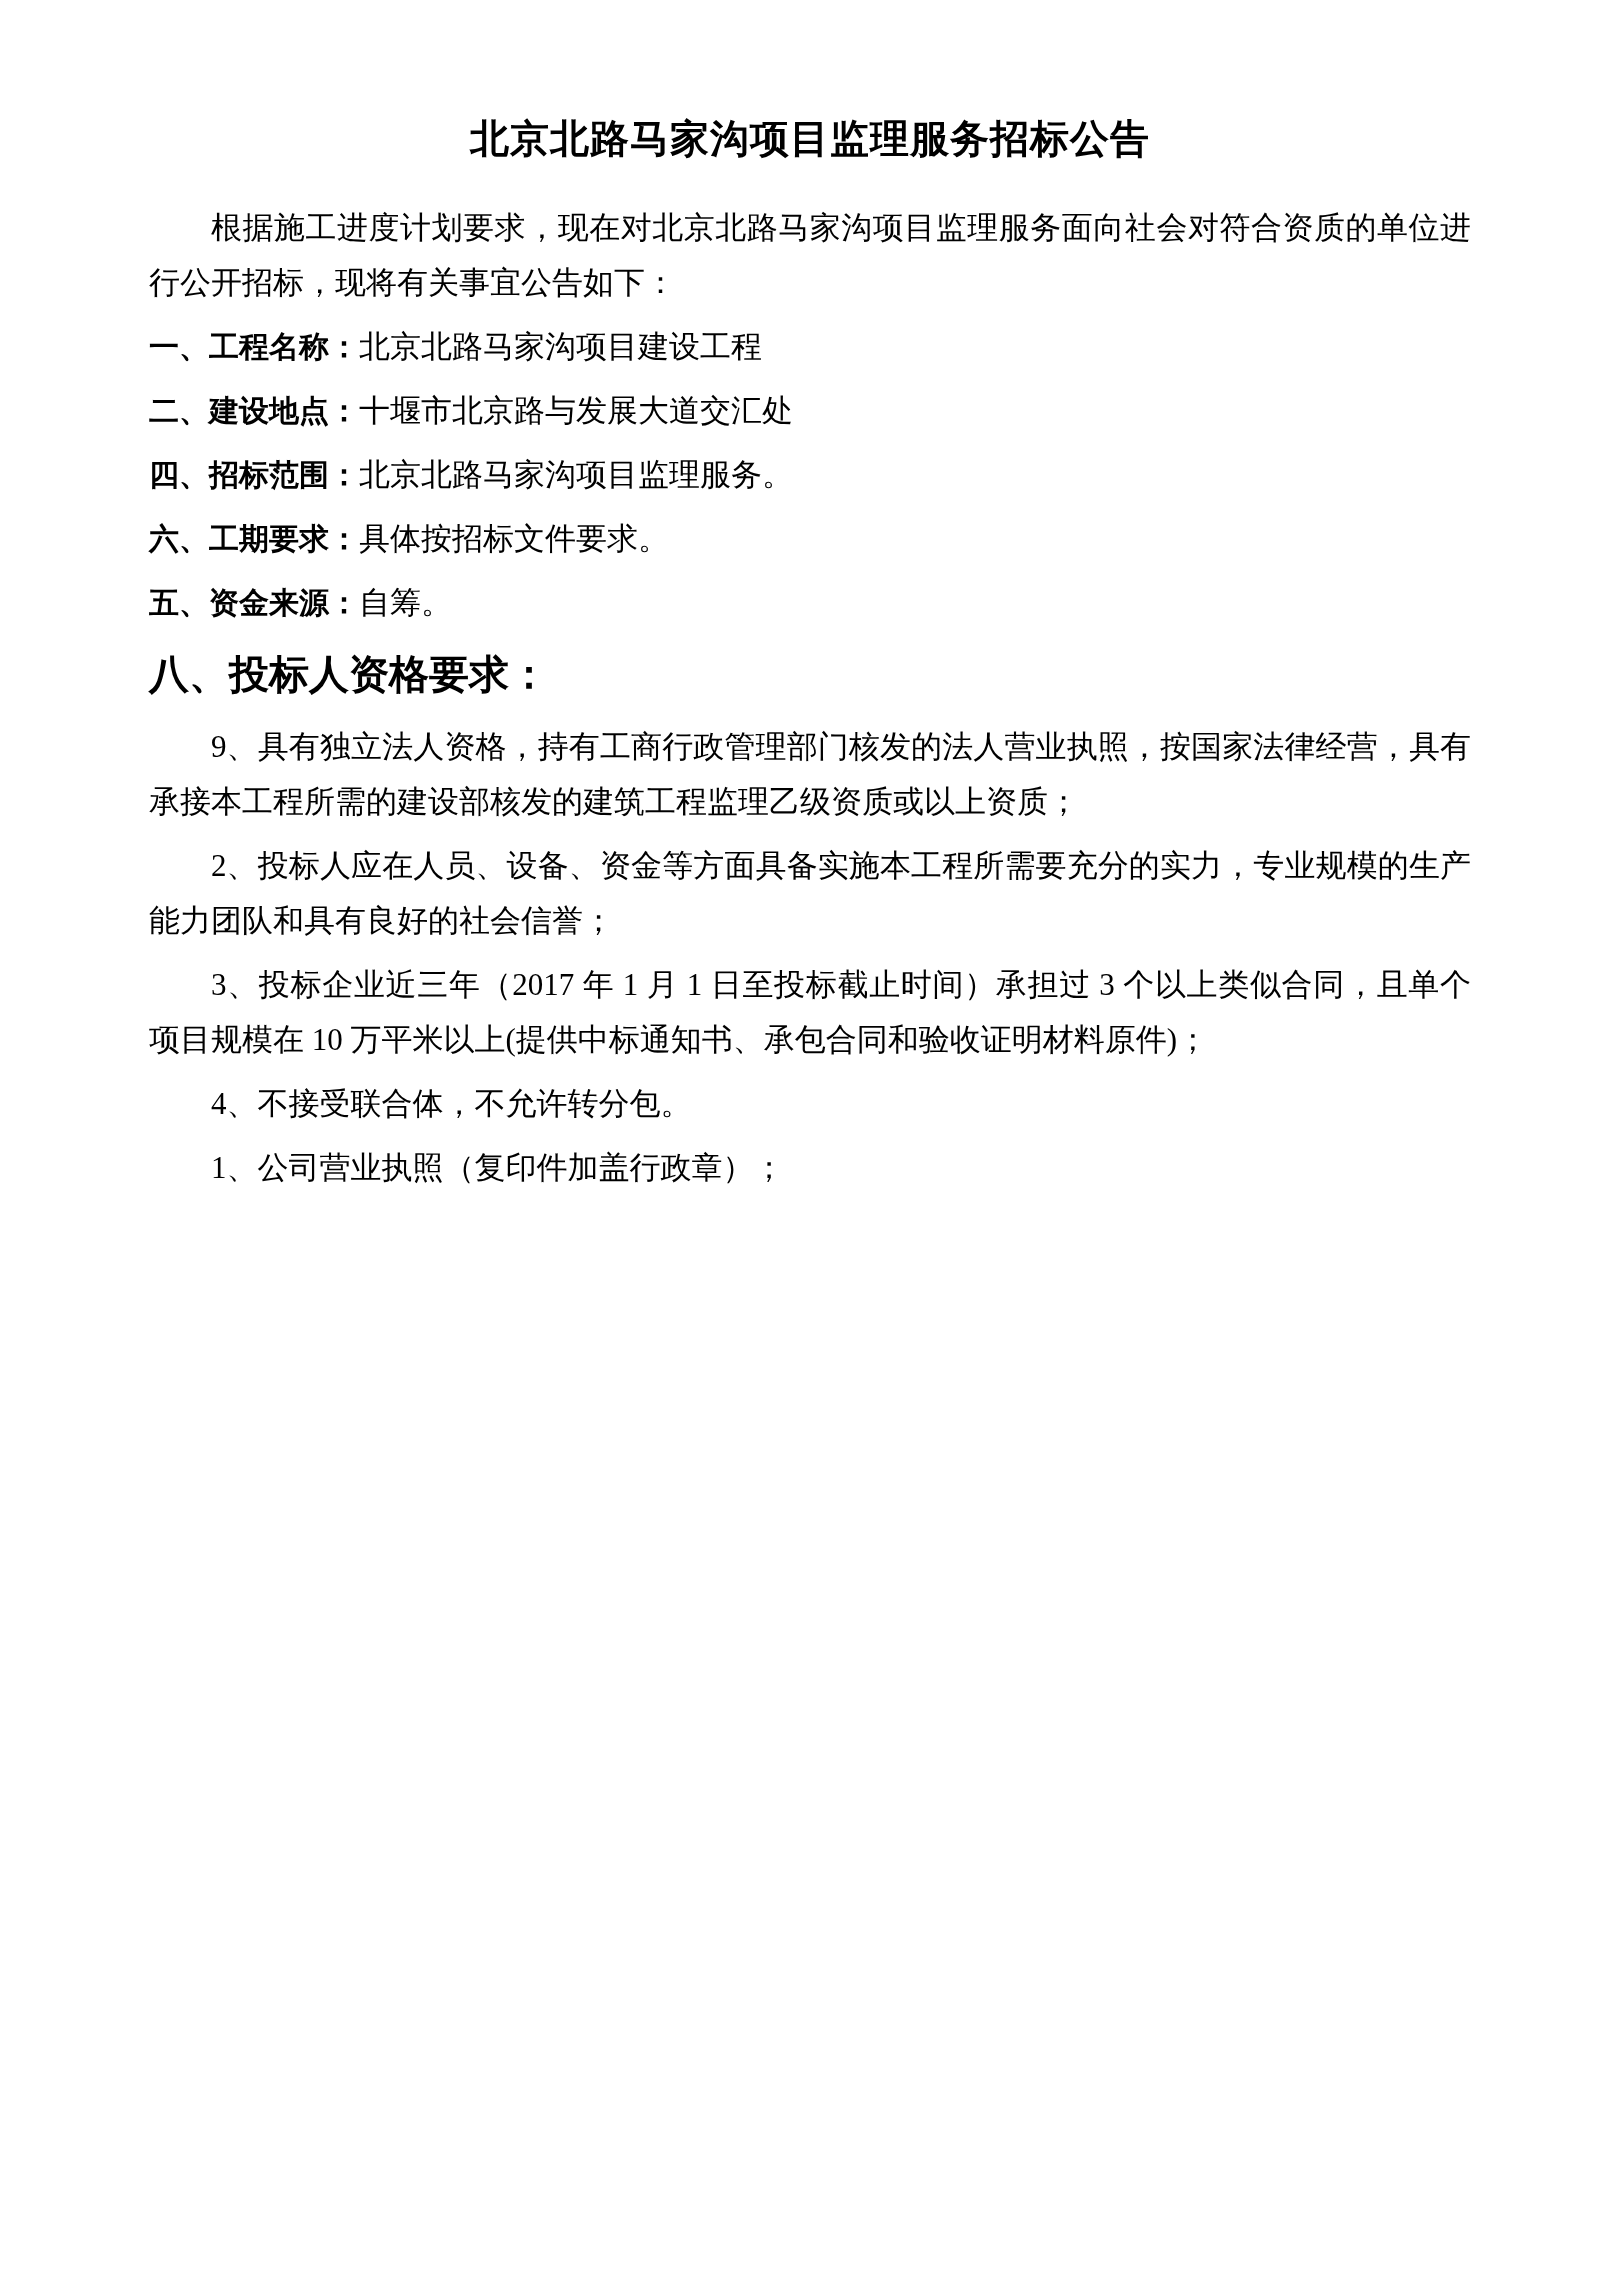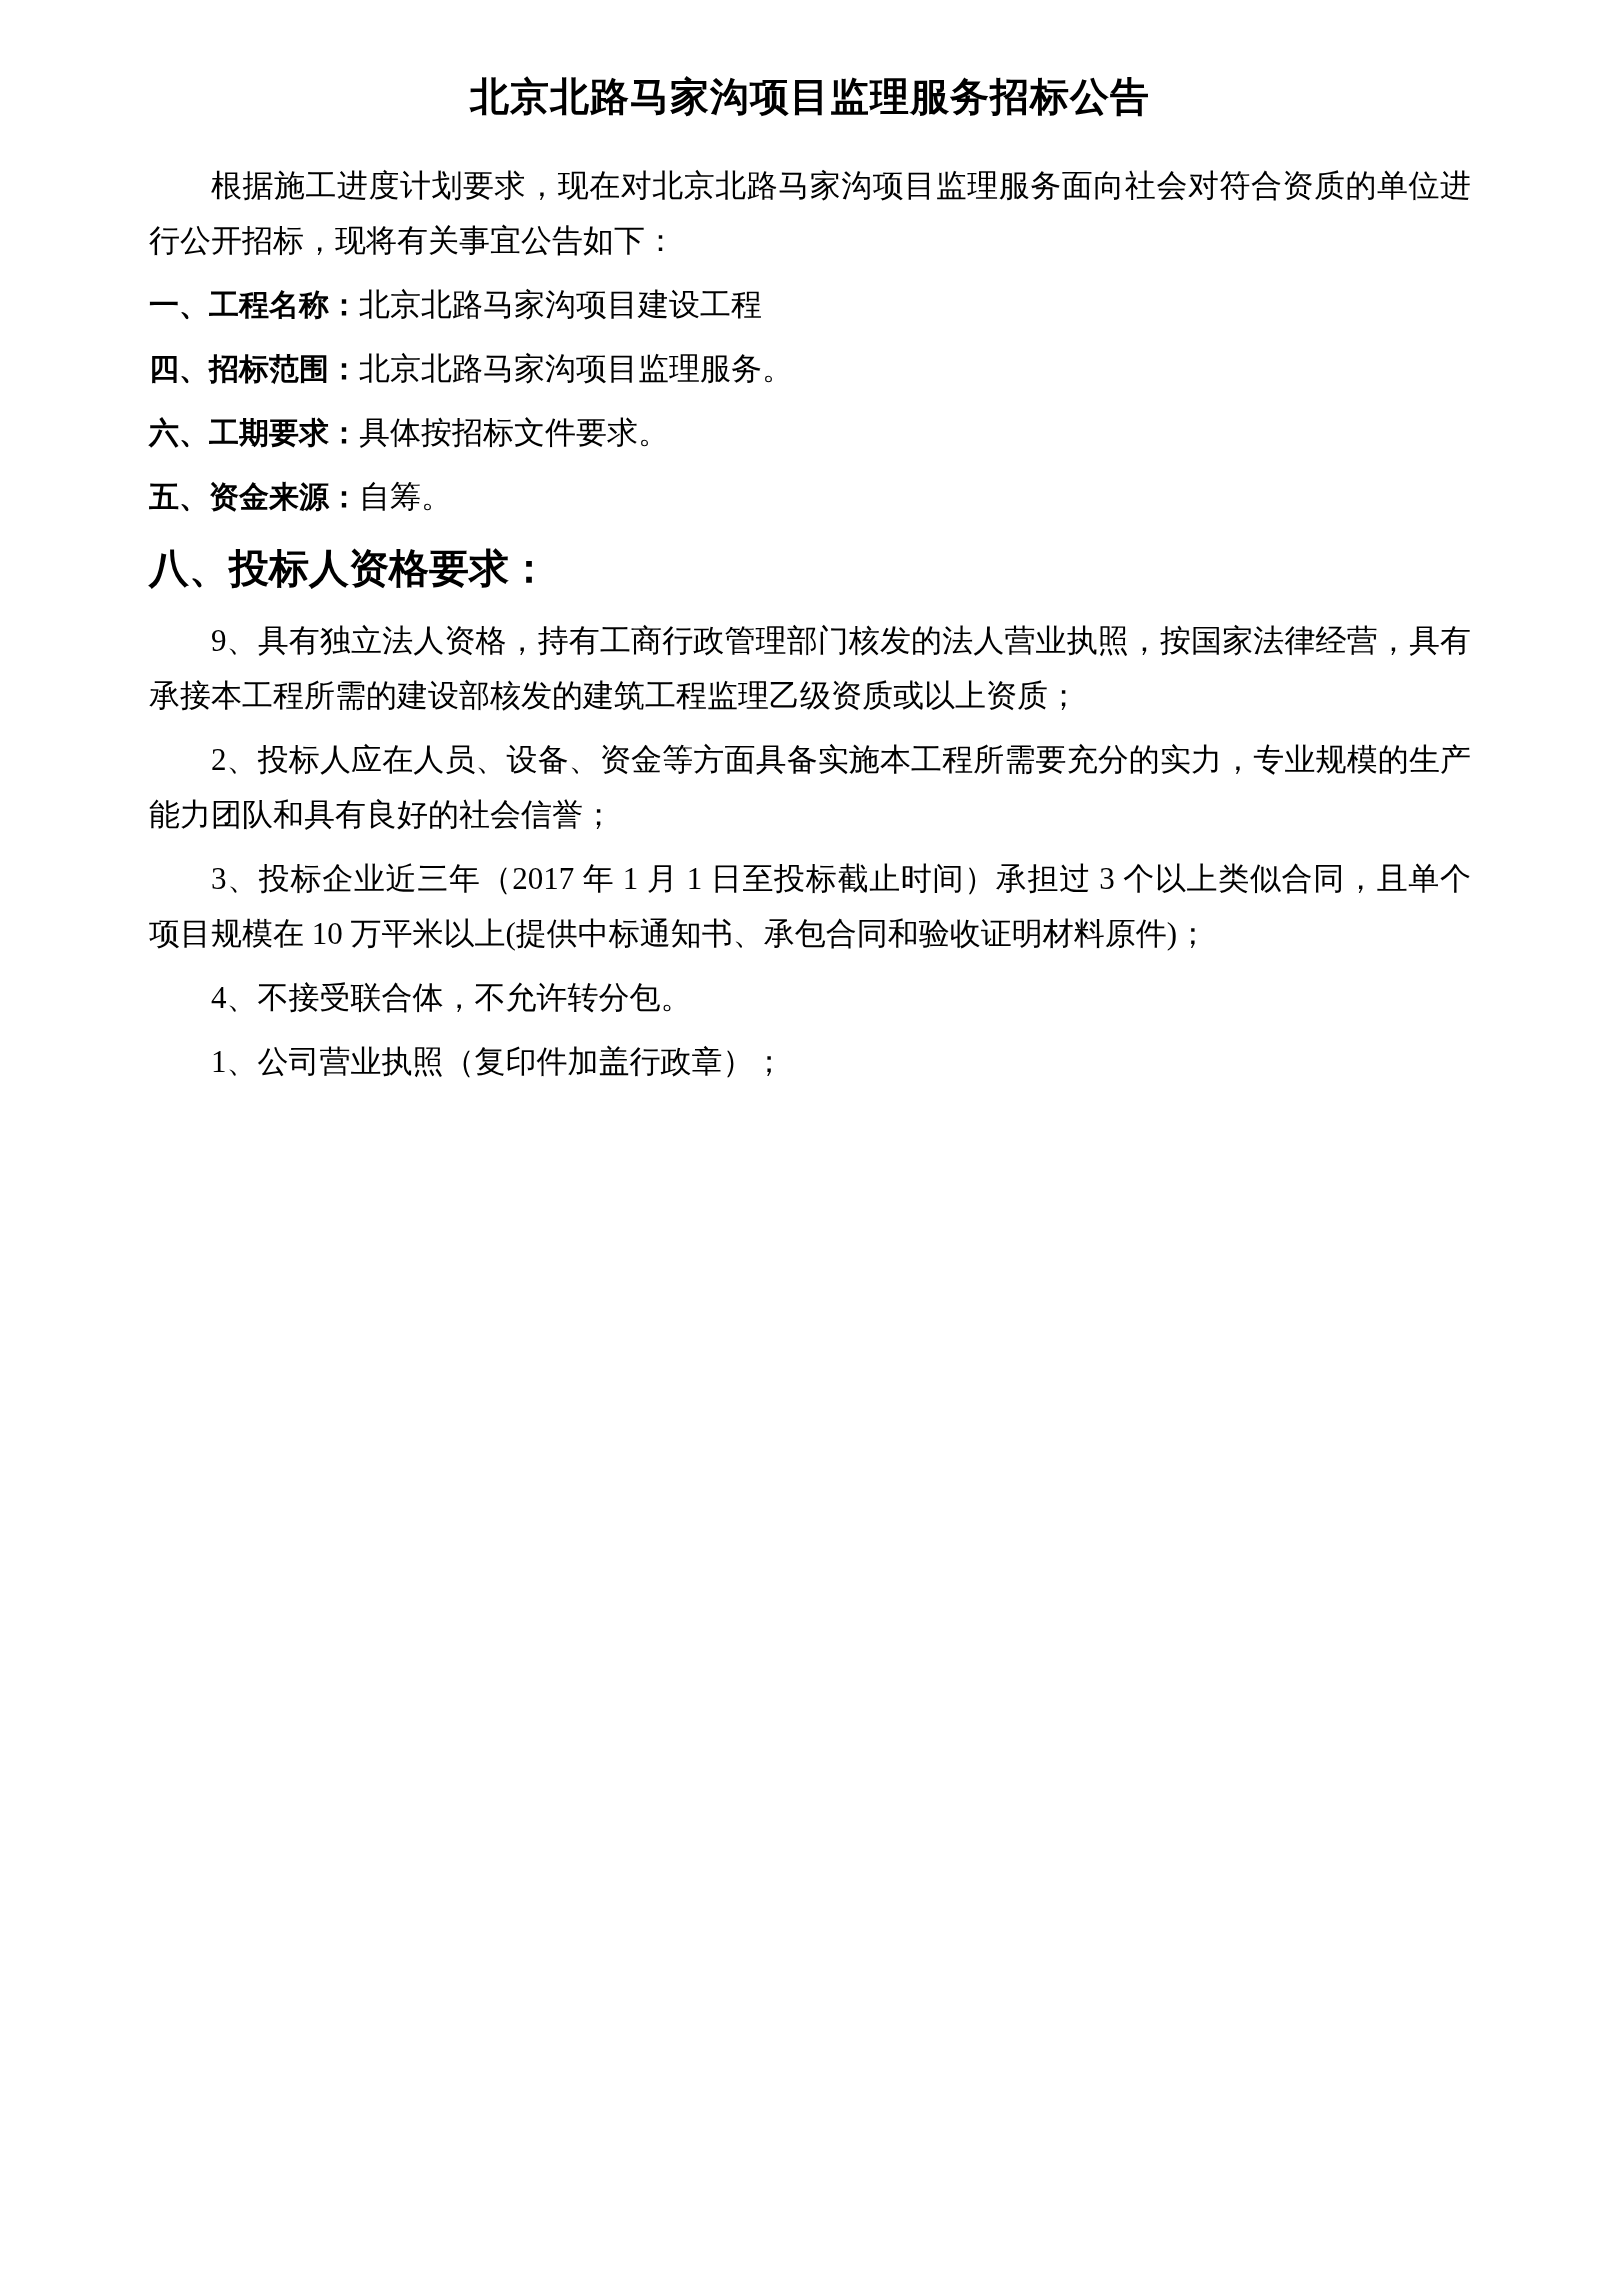--- a/index.html
+++ b/index.html
@@ -6,21 +6,21 @@
     margin: 0;
     padding: 0;
     background: #ffffff;
   }
   .page {
     width: 1620px;
     height: 2291px;
     background: #ffffff;
     position: relative;
     box-sizing: border-box;
-    padding: 70px 149px 0 149px;
+    padding: 112px 149px 0 149px;
     font-family: "Liberation Serif", "DejaVu Serif", serif;
     color: #000000;
   }
   .doc-title {
     text-align: center;
     font-family: "DejaVu Sans", "Liberation Sans", sans-serif;
     font-weight: bold;
     font-size: 39px;
     letter-spacing: 1px;
     margin: 0 0 33px 0;
@@ -71,20 +71,23 @@
 <div class="page">
 
   <h1 class="doc-title">北京北路马家沟项目监理服务招标公告</h1>
 
   <p class="indent para">根据施工进度计划要求，现在对北京北路马家沟项目监理服务面向社会对符合资质的单位进行公开招标，现将有关事宜公告如下：</p>
 
   <p class="clause">
     <span class="lead">一、工程名称：</span><span class="body">北京北路马家沟项目建设工程</span>
   </p>
 
+  <p class="clause">
+    <span class="lead">二、建设地点：</span><span class="body">十堰市北京路与发展大道交汇处</span>
+  </p>
 
 
   <p class="clause">
     <span class="lead">四、招标范围：</span><span class="body">北京北路马家沟项目监理服务。</span>
   </p>
 
   <p class="clause">
     <span class="lead">六、工期要求：</span><span class="body">具体按招标文件要求。</span>
   </p>
 

